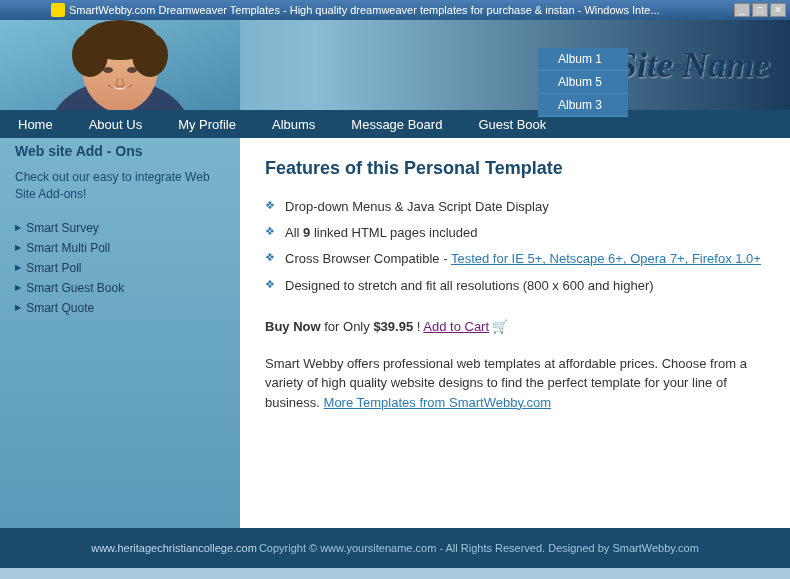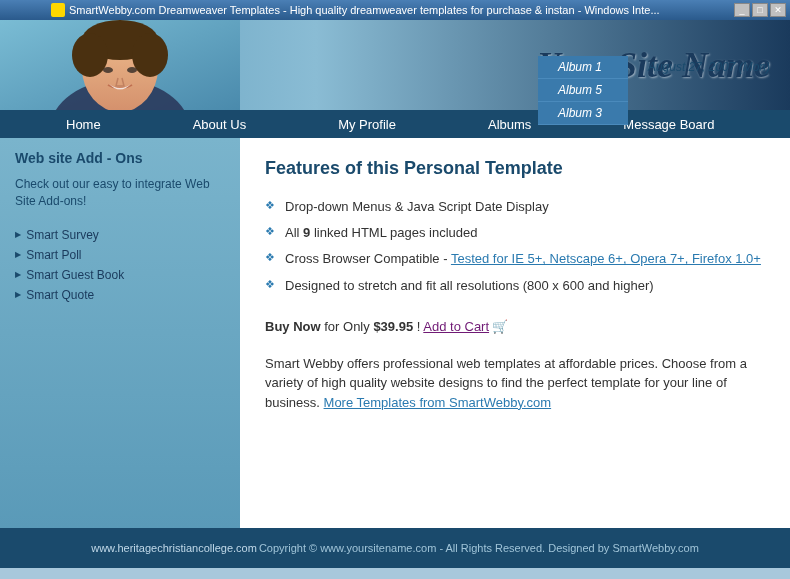--- a/index.html
+++ b/index.html
@@ -95,36 +95,34 @@
       background: #1a4a6c;
       height: 28px;
       display: flex;
       align-items: stretch;
       position: relative;
     }
 
     .nav-item {
       color: white;
       font-size: 13px;
-      padding: 0 26px;
+      padding: 0 18px;
       display: flex;
       align-items: center;
       cursor: pointer;
       white-space: nowrap;
-      margin-left: 40px;
     }
 
     
     .albums-dropdown {
       position: absolute;
-      top: 36px;
+      top: 28px;
       left: 538px;
       background: #404040;
       z-index: 10;
-      font-style: italic;
     }
 
     .album-item {
       color: white;
       font-size: 12px;
       padding: 4px 20px;
       cursor: pointer;
       background: #3a7aac;
       border-bottom: 1px solid #4a8abc;
       width: 90px;
@@ -143,21 +141,21 @@
     
     .content-wrapper {
       display: flex;
       height: 390px;
     }
 
     
     .sidebar {
       width: 240px;
       background: linear-gradient(to bottom, #7ab4cc 0%, #5a9ab8 100%);
-      padding: 12px 15px;
+      padding: 5px 15px;
       flex-shrink: 0;
     }
 
     .sidebar-title {
       color: #1a4a6c;
       font-weight: bold;
       font-size: 14px;
       margin-bottom: 10px;
     }
 
@@ -367,20 +365,21 @@
 
   <div class="date-display">August 27, 2007 (Mon)</div>
 
   <div class="content-wrapper">
 
     <div class="sidebar">
       <div class="sidebar-title">Web site Add - Ons</div>
       <div class="sidebar-text">Check out our easy to integrate Web Site Add-ons!</div>
       <ul class="sidebar-links">
         <li class="sidebar-link-item">Smart Survey</li>
+        <li class="sidebar-link-item">Smart Multi Poll</li>
         <li class="sidebar-link-item">Smart Poll</li>
         <li class="sidebar-link-item">Smart Guest Book</li>
         <li class="sidebar-link-item">Smart Quote</li>
       </ul>
     </div>
 
     <div class="main-content">
       <h2 class="main-title">Features of this Personal Template</h2>
 
       <ul class="feature-list">

